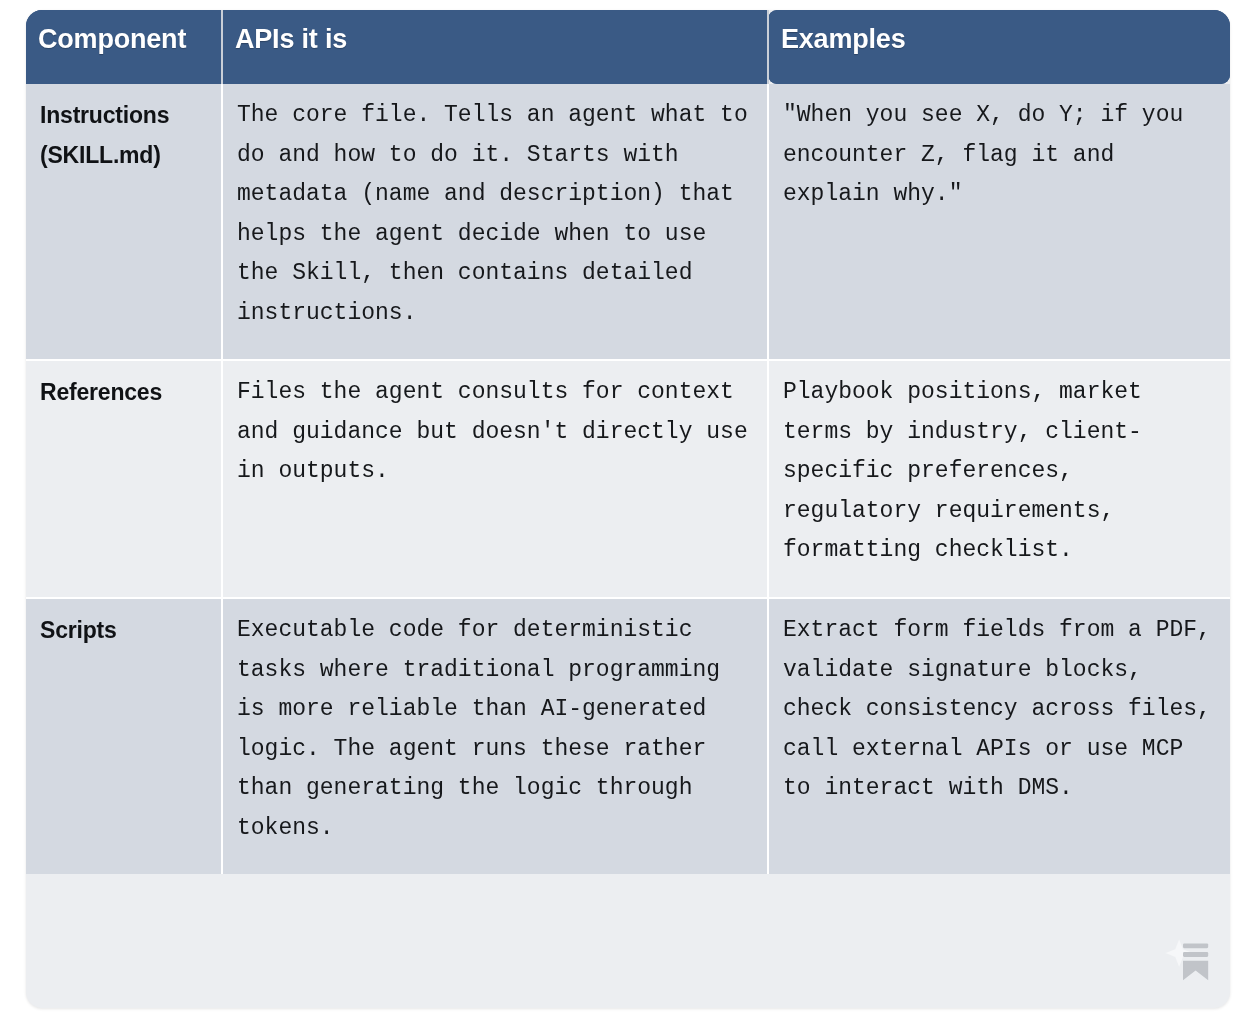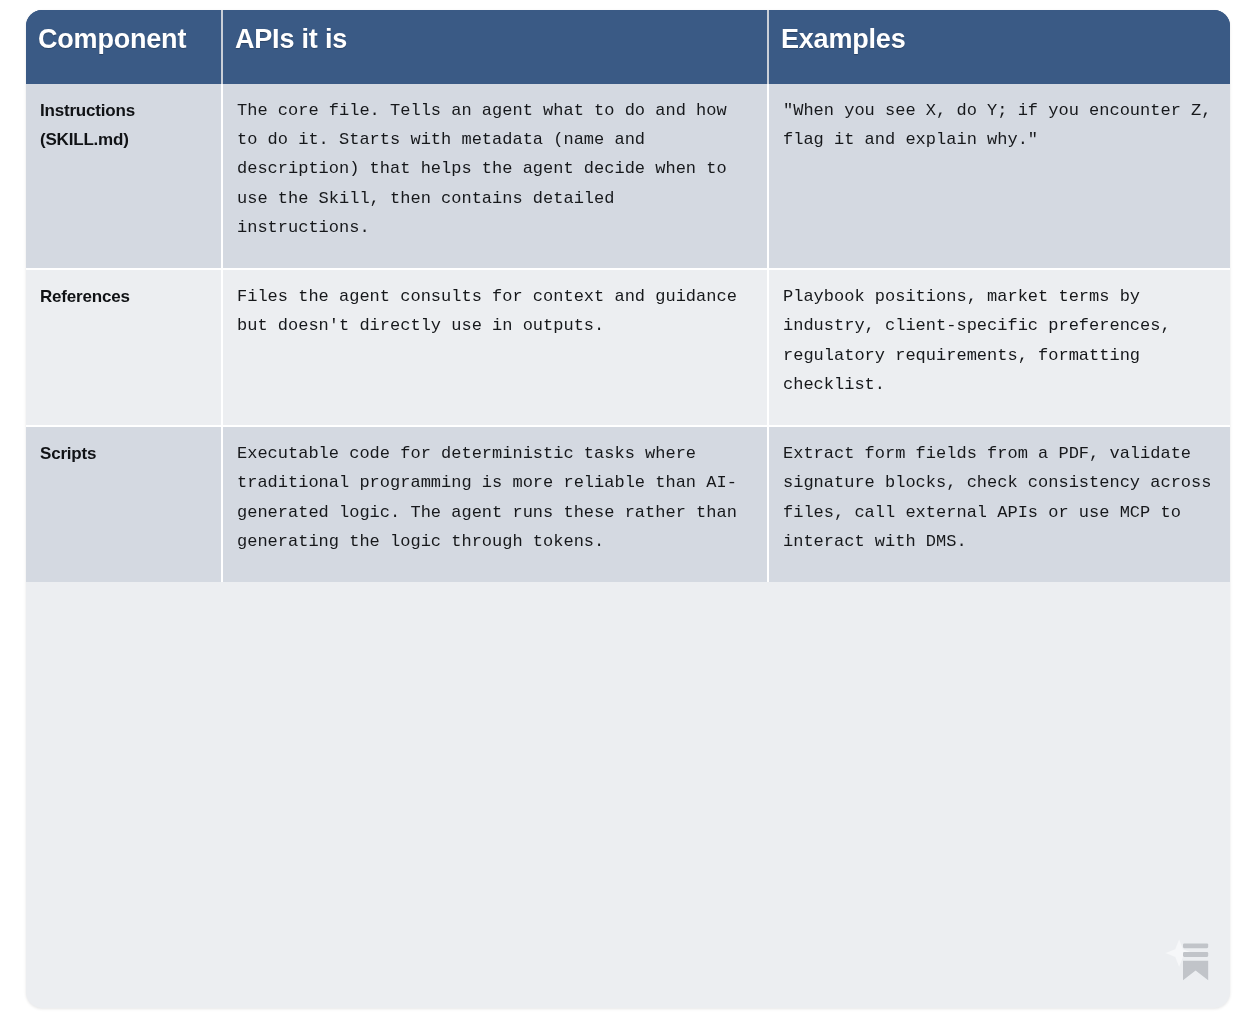--- a/index.html
+++ b/index.html
@@ -54,26 +54,26 @@
     text-align: left;
     font-size: 27px;
     font-weight: bold;
     letter-spacing: -0.2px;
     padding: 14px 12px 20px 12px;
     height: 40px;
     vertical-align: top;
     border-right: 2px solid #c9cfd8;
     text-shadow: 0 1px 1px rgba(0,0,0,0.25);
   }
-  thead th:last-child { border-right: none; }
+  thead th:last-child { border-right: none; border-radius: 9px; }
 
   
   tbody td {
     vertical-align: top;
-    font-size: 17px;
+    font-size: 23px;
     line-height: 1.72;
     color: #16181b;
     padding: 12px 14px 26px 12px;
     border-right: 2px solid #ffffff;
     border-bottom: 2px solid #ffffff;
   }
   tbody td:last-child { border-right: none; }
   tbody tr:last-child td { border-bottom: none; }
 
   tbody tr.row-shade td { background: #d4d9e1; }

